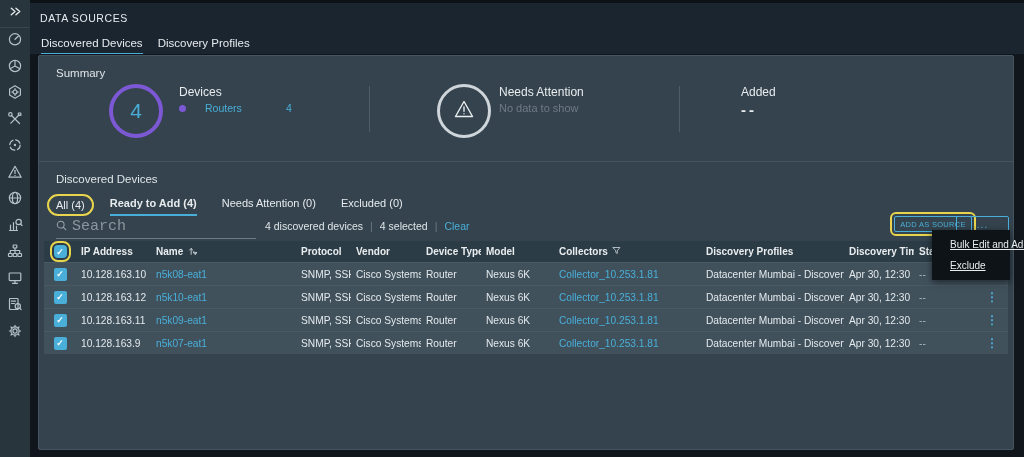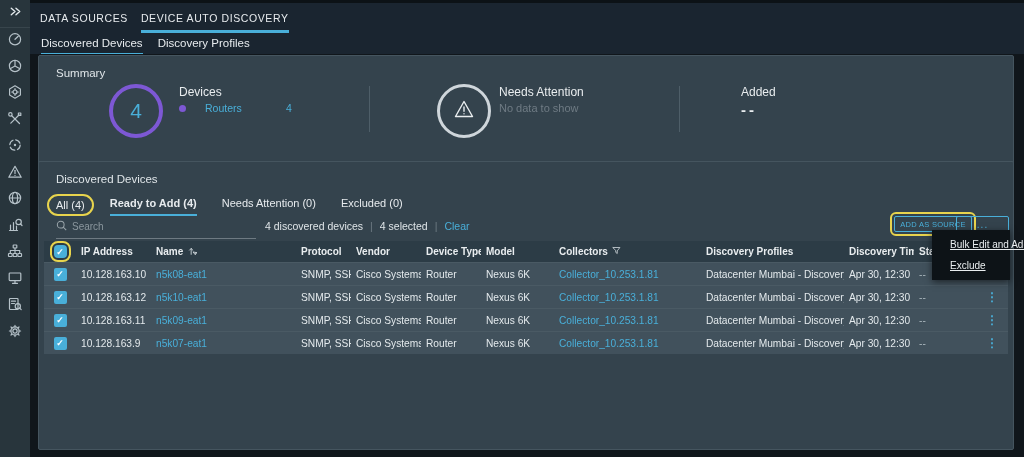--- a/index.html
+++ b/index.html
@@ -69,21 +69,21 @@
   
   .filter-tabs { position:absolute; left:17px; top:32px; display:flex; align-items:center; gap:25px; }
   .ftab { font-size:11px; color:#e7ebee; padding:3px 0 5px 0; border-bottom:2px solid transparent; cursor:pointer; white-space:nowrap; }
   .ftab.active { border-bottom-color:#49afd9;font-weight:bold; }
   .hl-pill { outline:2px solid #e8d44d; outline-offset:0; border-radius:10px; padding:3px 7px; margin:-3px -7px; border-bottom:none; }
   
   .search-wrap { position:absolute; left:17px; top:55px; width:200px; display:flex; align-items:center; gap:5px; border-bottom:1px solid #6e7a82; padding-bottom:3px; }
   .search-wrap svg { stroke:#9aa5ab; fill:none; stroke-width:1.3; }
   .search-input {
     background:transparent; border:none; outline:none; color:#dfe5e8;
-    font-size:10px; width:100%; font-family:Liberation Sans, sans-serif;
+    font-size:15px; width:100%; font-family:Liberation Mono, monospace;
   }
   .search-input::placeholder { color:#8b979e; }
   .counts { position:absolute; left:226px; top:58px; font-size:10.5px; color:#dfe5e8; display:flex; gap:7px; align-items:center; white-space:nowrap; }
   .counts .sep { color:#6f7b84; }
   .link { color:#49afd9; cursor:pointer; text-decoration:none; }
   .btn {
     position:absolute; height:16px; display:flex; align-items:center; justify-content:center;
     border:1px solid #49afd9; color:#49afd9; background:transparent; border-radius:2px;
     font-size:7.5px; letter-spacing:.3px; cursor:pointer; font-family:"Liberation Sans",sans-serif;
   }
@@ -207,21 +207,20 @@
           <circle cx="8" cy="8" r="2.1"></circle>
           <circle cx="8" cy="8" r="4.1"></circle>
           <path d="M8 2.4v1.5 M8 12.1v1.5 M2.4 8h1.5 M12.1 8h1.5 M4 4l1.1 1.1 M10.9 10.9 12 12 M12 4l-1.1 1.1 M5.1 10.9 4 12"></path>
         </svg></span>
     </div>
 </div>
 
 <div class="main-header">
   <div class="tabs-row">
     <div class="tab">DATA SOURCES</div>
-    <div class="tab active">DEVICE AUTO DISCOVERY</div>
   </div>
   <div class="subtabs-row">
     <div class="subtab active">Discovered Devices</div>
     <div class="subtab">Discovery Profiles</div>
   </div>
 </div>
 
 <div class="content">
 
   <div class="panel panel-summary">

